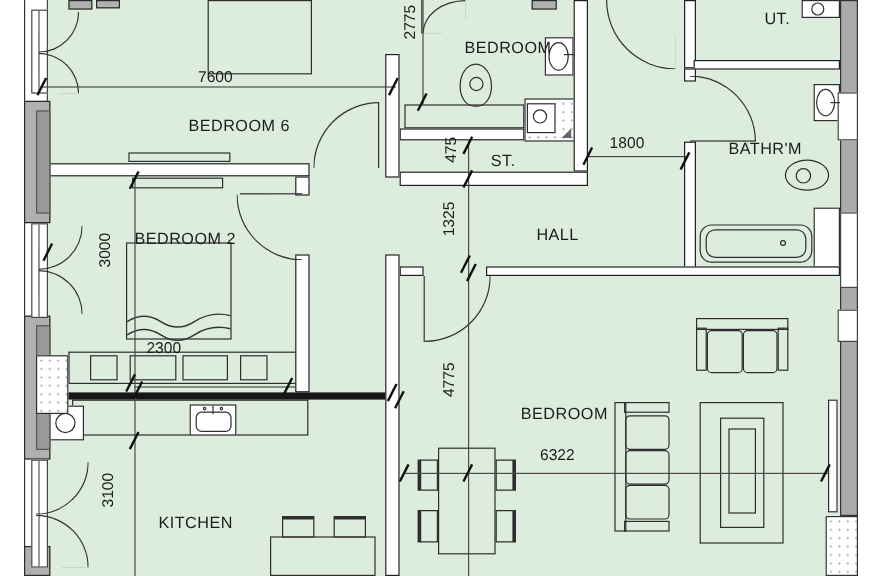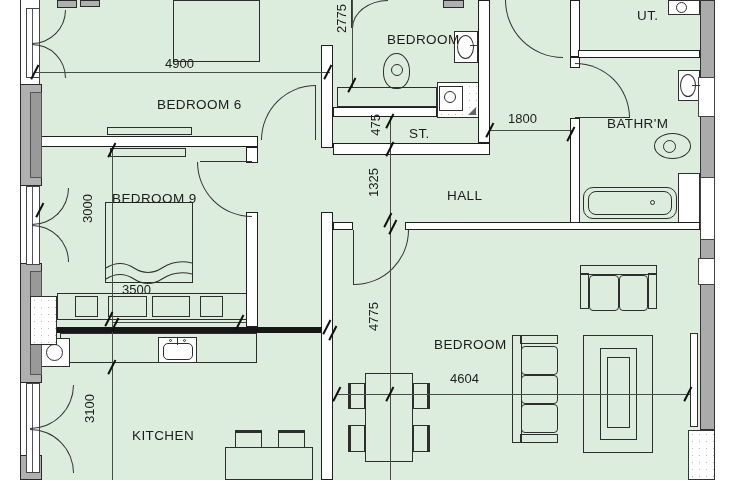--- a/index.html
+++ b/index.html
@@ -192,33 +192,33 @@
   <div class="abs tick" style="left:104px;top:149px"></div>
   <div class="abs tick" style="left:101px;top:318px"></div>
   <div class="abs tick" style="left:107px;top:324px"></div>
   <div class="abs tick" style="left:104px;top:366px"></div>
   <div class="abs tick" style="left:232px;top:321px"></div>
   <div class="abs tick" style="left:319px;top:326px"></div>
   <div class="abs tick" style="left:325px;top:332px"></div>
   <div class="abs tick" style="left:32px;top:209px"></div>
 
   <div class="abs lbl" style="left:157px;top:97px">BEDROOM 6</div>
-  <div class="abs lbl" style="left:112px;top:191px">BEDROOM 9</div>
+  <div class="abs lbl" style="left:112px;top:191px">BEDROOM 2</div>
   <div class="abs lbl" style="left:387px;top:32px">BEDROOM</div>
   <div class="abs lbl" style="left:409px;top:126px">ST.</div>
   <div class="abs lbl" style="left:447px;top:188px">HALL</div>
   <div class="abs lbl" style="left:607px;top:116px">BATHR'M</div>
   <div class="abs lbl" style="left:637px;top:8px">UT.</div>
   <div class="abs lbl" style="left:434px;top:337px">BEDROOM</div>
   <div class="abs lbl" style="left:132px;top:428px">KITCHEN</div>
 
-  <div class="abs dim" style="left:165px;top:56px">4900</div>
+  <div class="abs dim" style="left:165px;top:56px">7600</div>
   <div class="abs dim v" style="left:334px;top:4px">2775</div>
   <div class="abs dim v" style="left:368px;top:114px">475</div>
   <div class="abs dim v" style="left:366px;top:168px">1325</div>
   <div class="abs dim" style="left:508px;top:111px">1800</div>
   <div class="abs dim v" style="left:80px;top:194px">3000</div>
-  <div class="abs dim" style="left:122px;top:282px">3500</div>
+  <div class="abs dim" style="left:122px;top:282px">2300</div>
   <div class="abs dim v" style="left:366px;top:302px">4775</div>
-  <div class="abs dim" style="left:450px;top:371px">4604</div>
+  <div class="abs dim" style="left:450px;top:371px">6322</div>
   <div class="abs dim v" style="left:82px;top:394px">3100</div>
 
 </div>
 
 </body></html>

